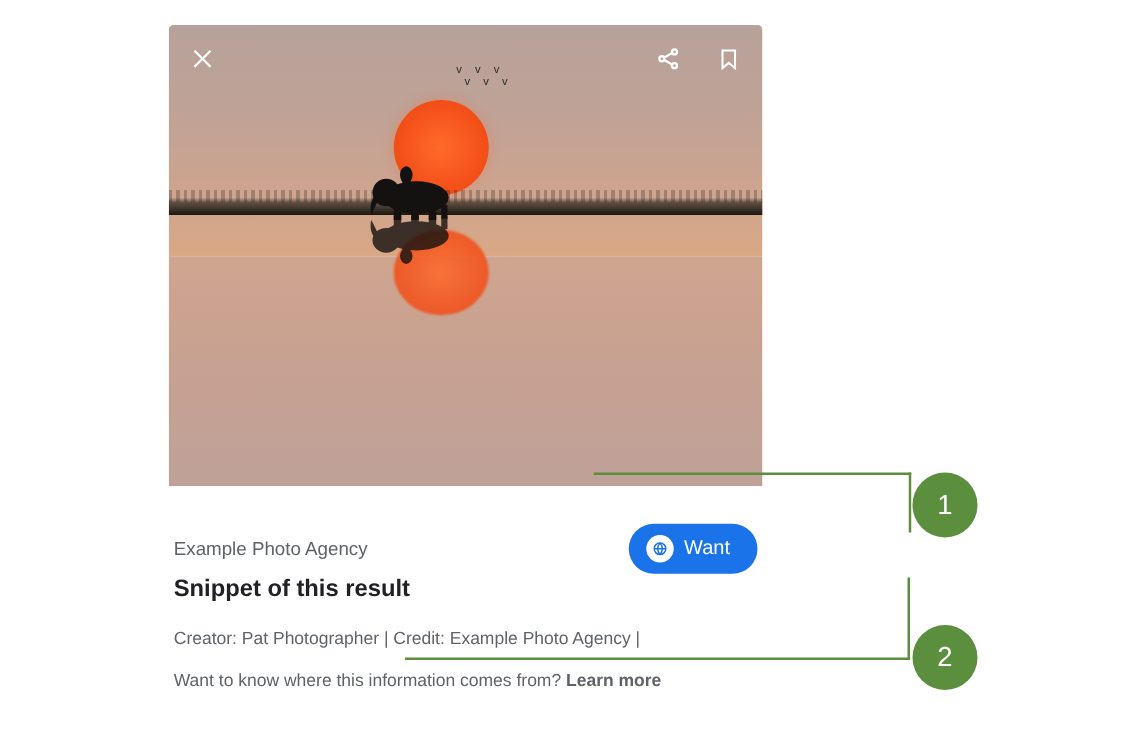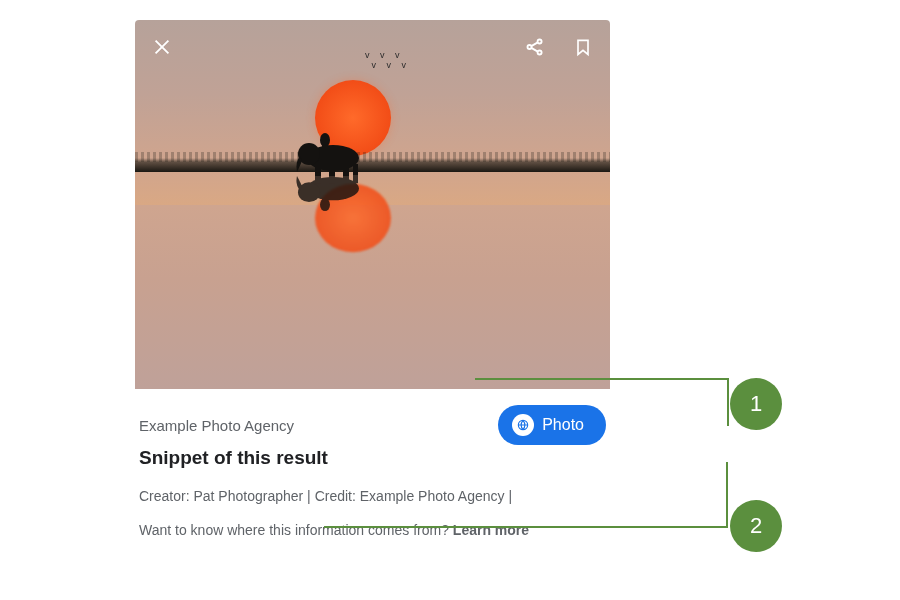--- a/index.html
+++ b/index.html
@@ -91,21 +91,21 @@
     width: 26px; height: 26px;
     display: flex; align-items: center; justify-content: center;
     color: #fff;
     cursor: pointer;
     margin-left: 22px;
   }
   .ovicon.first { margin-left: 0; }
   .ovicon svg { stroke: #fff; fill: none; stroke-width: 2; }
 
   .meta {
-    padding: 10px 4px 0 4px;
+    padding: 24px 4px 0 4px;
     position: relative;
   }
   .agency-row {
     display: flex; align-items: center; justify-content: space-between;
     margin-top: 6px;
   }
   .agency {
     color: #5f6368; font-size: 15px;
   }
   .visit-btn {
@@ -242,21 +242,21 @@
   <div class="meta">
     <div class="agency-row">
       <div class="agency">Example Photo Agency</div>
       <button class="visit-btn">
         <span class="globe">
           <svg viewBox="0 0 24 24" width="14" height="14">
             <circle cx="12" cy="12" r="8"></circle>
             <path d="M4 12 H20 M12 4 C8 9 8 15 12 20 M12 4 C16 9 16 15 12 20"></path>
           </svg>
         </span>
-        <span>Photo</span>
+        <span>Want</span>
       </button>
     </div>
     <div class="title">Snippet of this result</div>
 
     <div class="credits">
       <span>Creator:</span>
       <span>Pat Photographer</span>
       <span> | </span>
       <span>Credit:</span>
       <span>Example Photo Agency</span>

